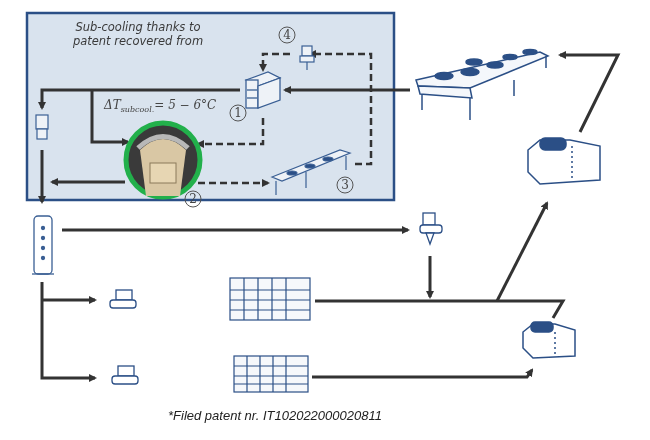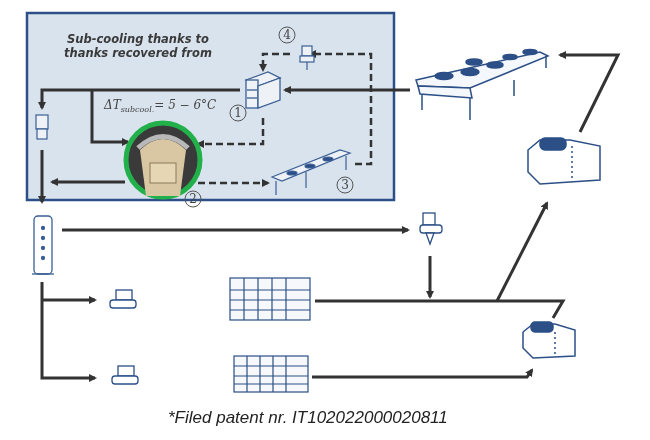--- a/index.html
+++ b/index.html
@@ -1,22 +1,22 @@
 <!DOCTYPE html>
 <html><head>
 <meta charset="utf-8">
 <style>
   html,body{margin:0;padding:0;background:#ffffff;}
   body{width:650px;height:440px;position:relative;overflow:hidden;font-family:"DejaVu Sans",sans-serif;}
   #diagram{position:absolute;left:0;top:0;}
-  .title-text{position:absolute;left:48px;top:32px;width:180px;text-align:center;
-    font-family:"DejaVu Sans",sans-serif;font-style:italic;font-weight:bold;font-size:11.5px;line-height:14px;color:#3a3a3a;}
+  .title-text{position:absolute;left:48px;top:20px;width:180px;text-align:center;
+    font-family:"DejaVu Sans",sans-serif;font-style:italic;font-weight:normal;font-size:11.5px;line-height:14px;color:#3a3a3a;}
   .delta{position:absolute;left:104px;top:98px;font-family:"DejaVu Serif",serif;font-weight:normal;font-style:italic;font-size:12px;color:#444;}
   .delta sub{font-size:8px;}
-  .footnote{position:absolute;left:168px;top:408px;font-family:"Liberation Sans",sans-serif;font-style:italic;font-size:17px;color:#222;text-align:center;}
+  .footnote{position:absolute;left:168px;top:408px;font-family:"Liberation Sans",sans-serif;font-style:italic;font-size:13px;color:#222;text-align:center;}
 </style>
 </head>
 <body>
 
 <svg id="diagram" width="650" height="440" viewBox="0 0 650 440">
   <defs>
     <marker id="ah" markerWidth="8" markerHeight="8" refX="6" refY="4" orient="auto" markerUnits="userSpaceOnUse">
       <path d="M0,0 L8,4 L0,8 z" fill="#333"></path>
     </marker>
   </defs>
@@ -168,20 +168,20 @@
     </g>
     <g>
       <circle cx="287" cy="35" r="8" fill="none" stroke="#555" stroke-width="1"></circle>
       <text x="287" y="39">4</text>
     </g>
   </g>
 </svg>
 
 <div class="title-text">
   <div>Sub-cooling thanks to</div>
-  <div>thanks recovered from</div>
+  <div>patent recovered from</div>
 </div>
 
 <div class="delta">
   <span>ΔT</span><sub>subcool.</sub><span>= 5 − 6°C</span>
 </div>
 
 <div class="footnote">*Filed patent nr. IT102022000020811</div>
 
 </body></html>

